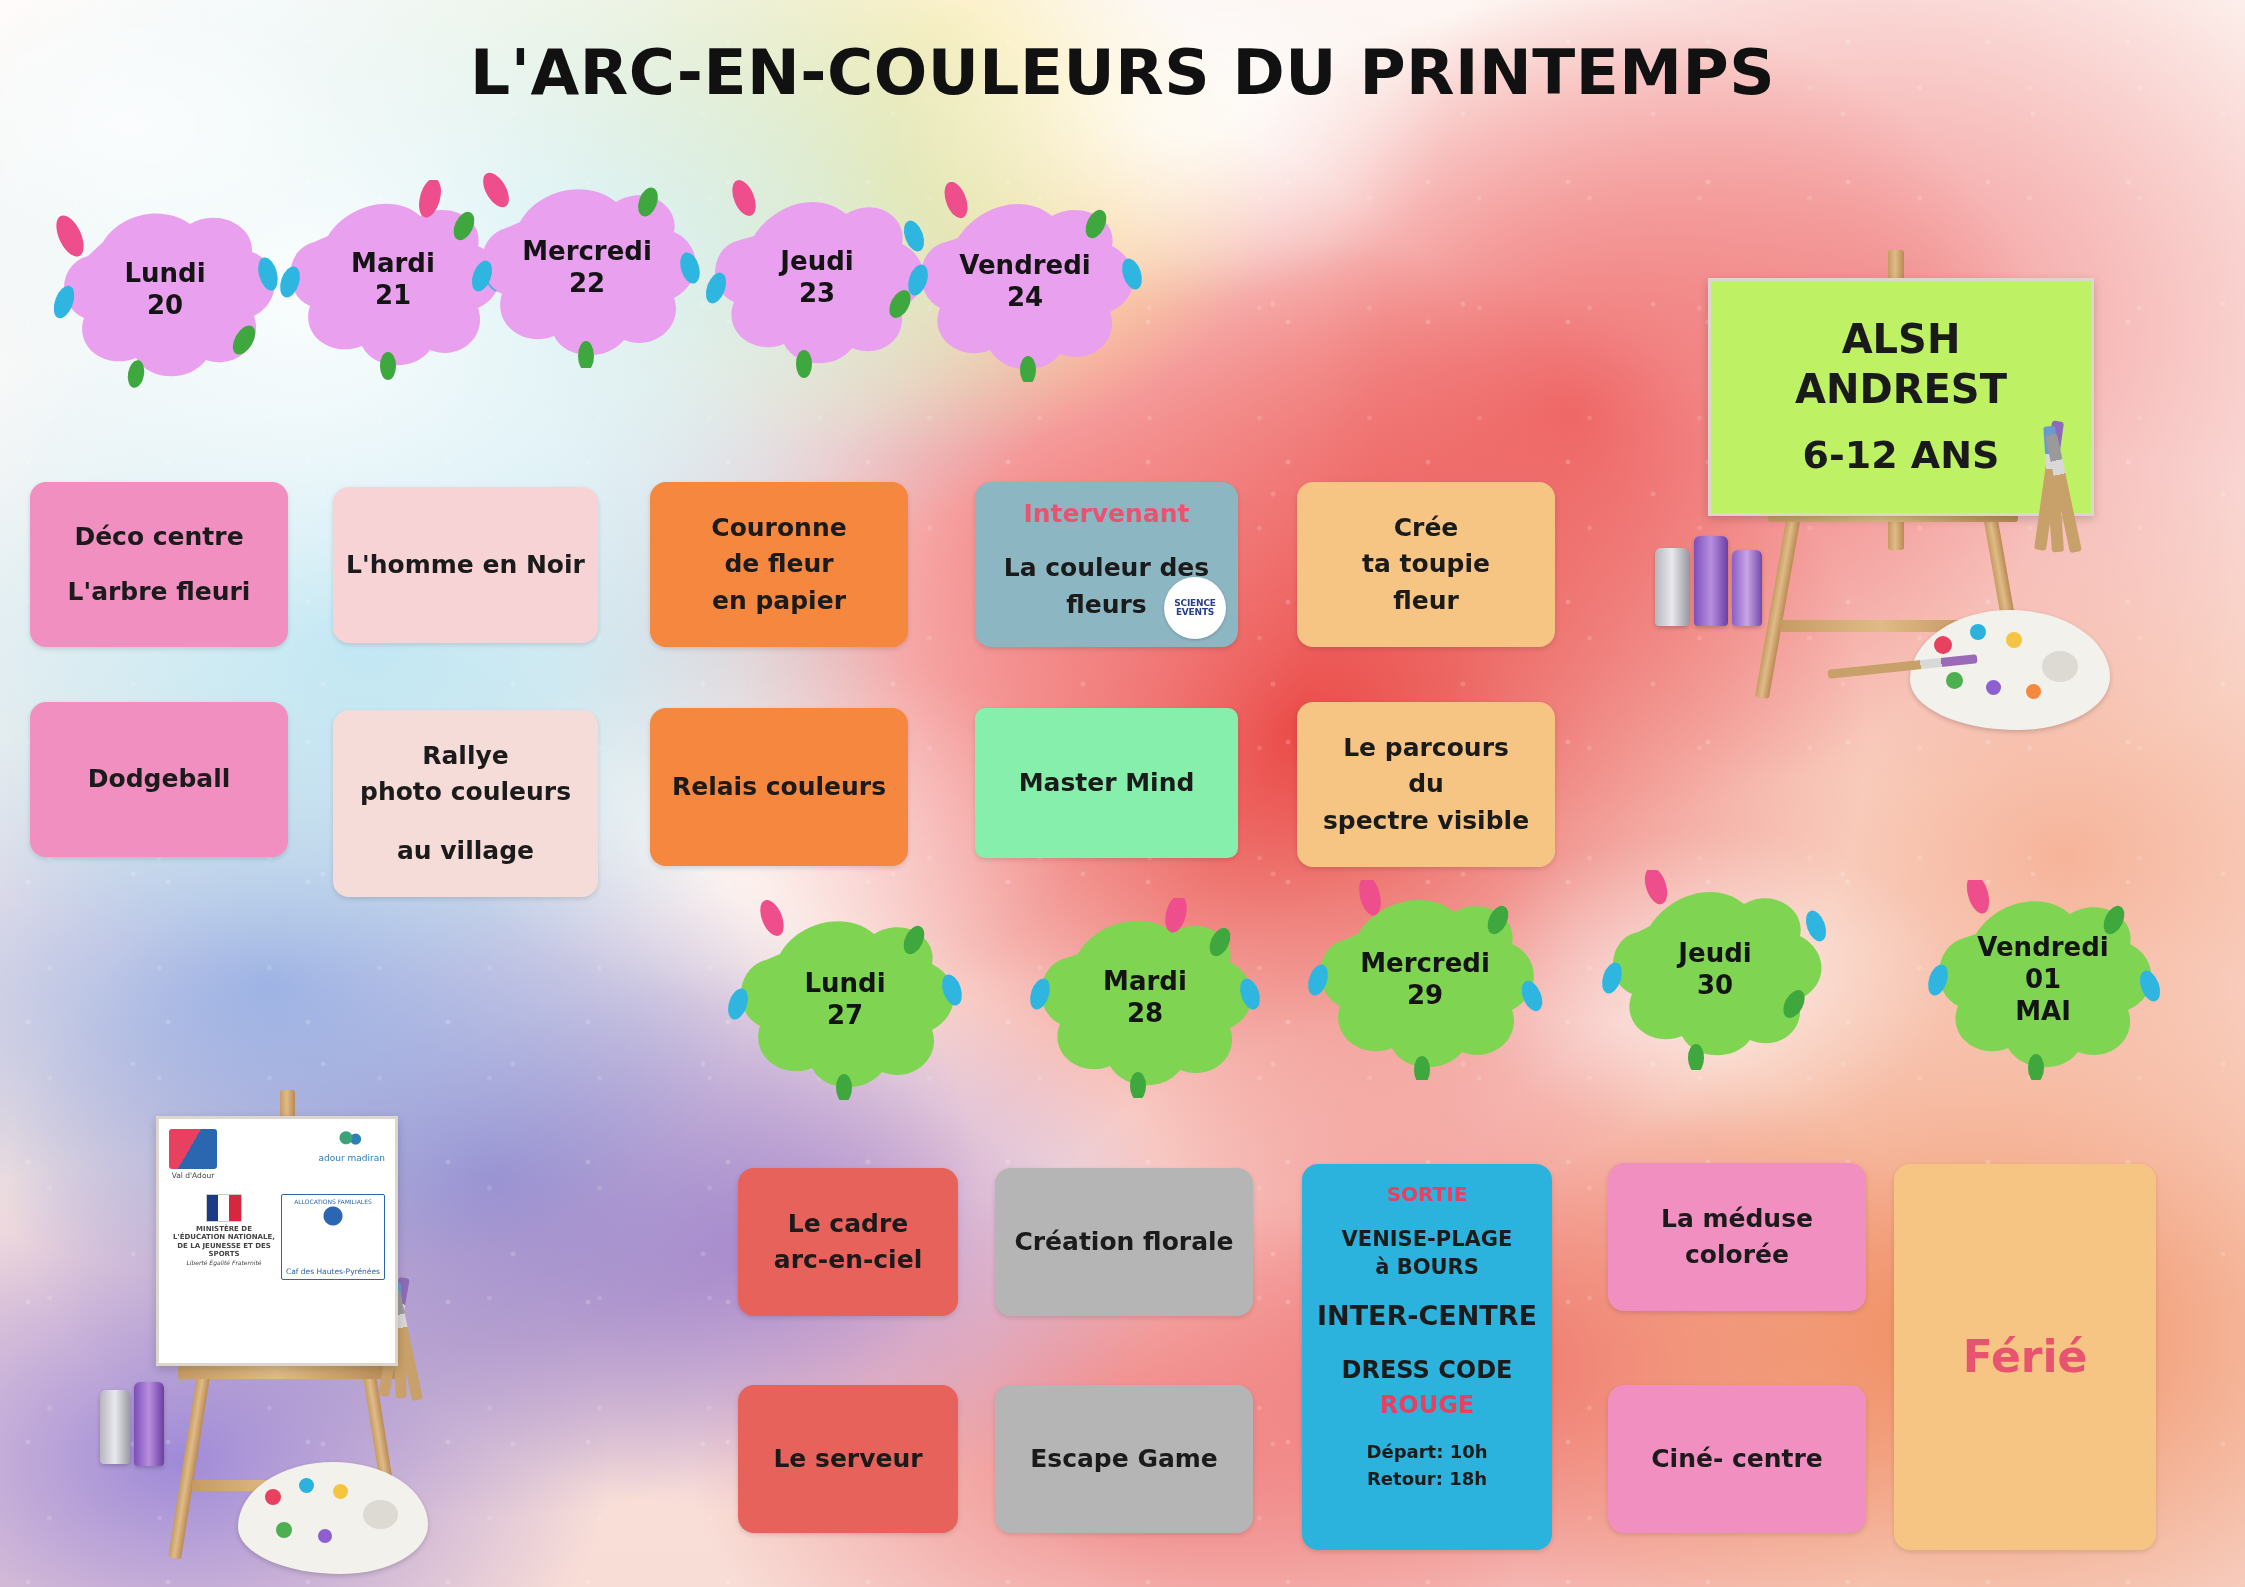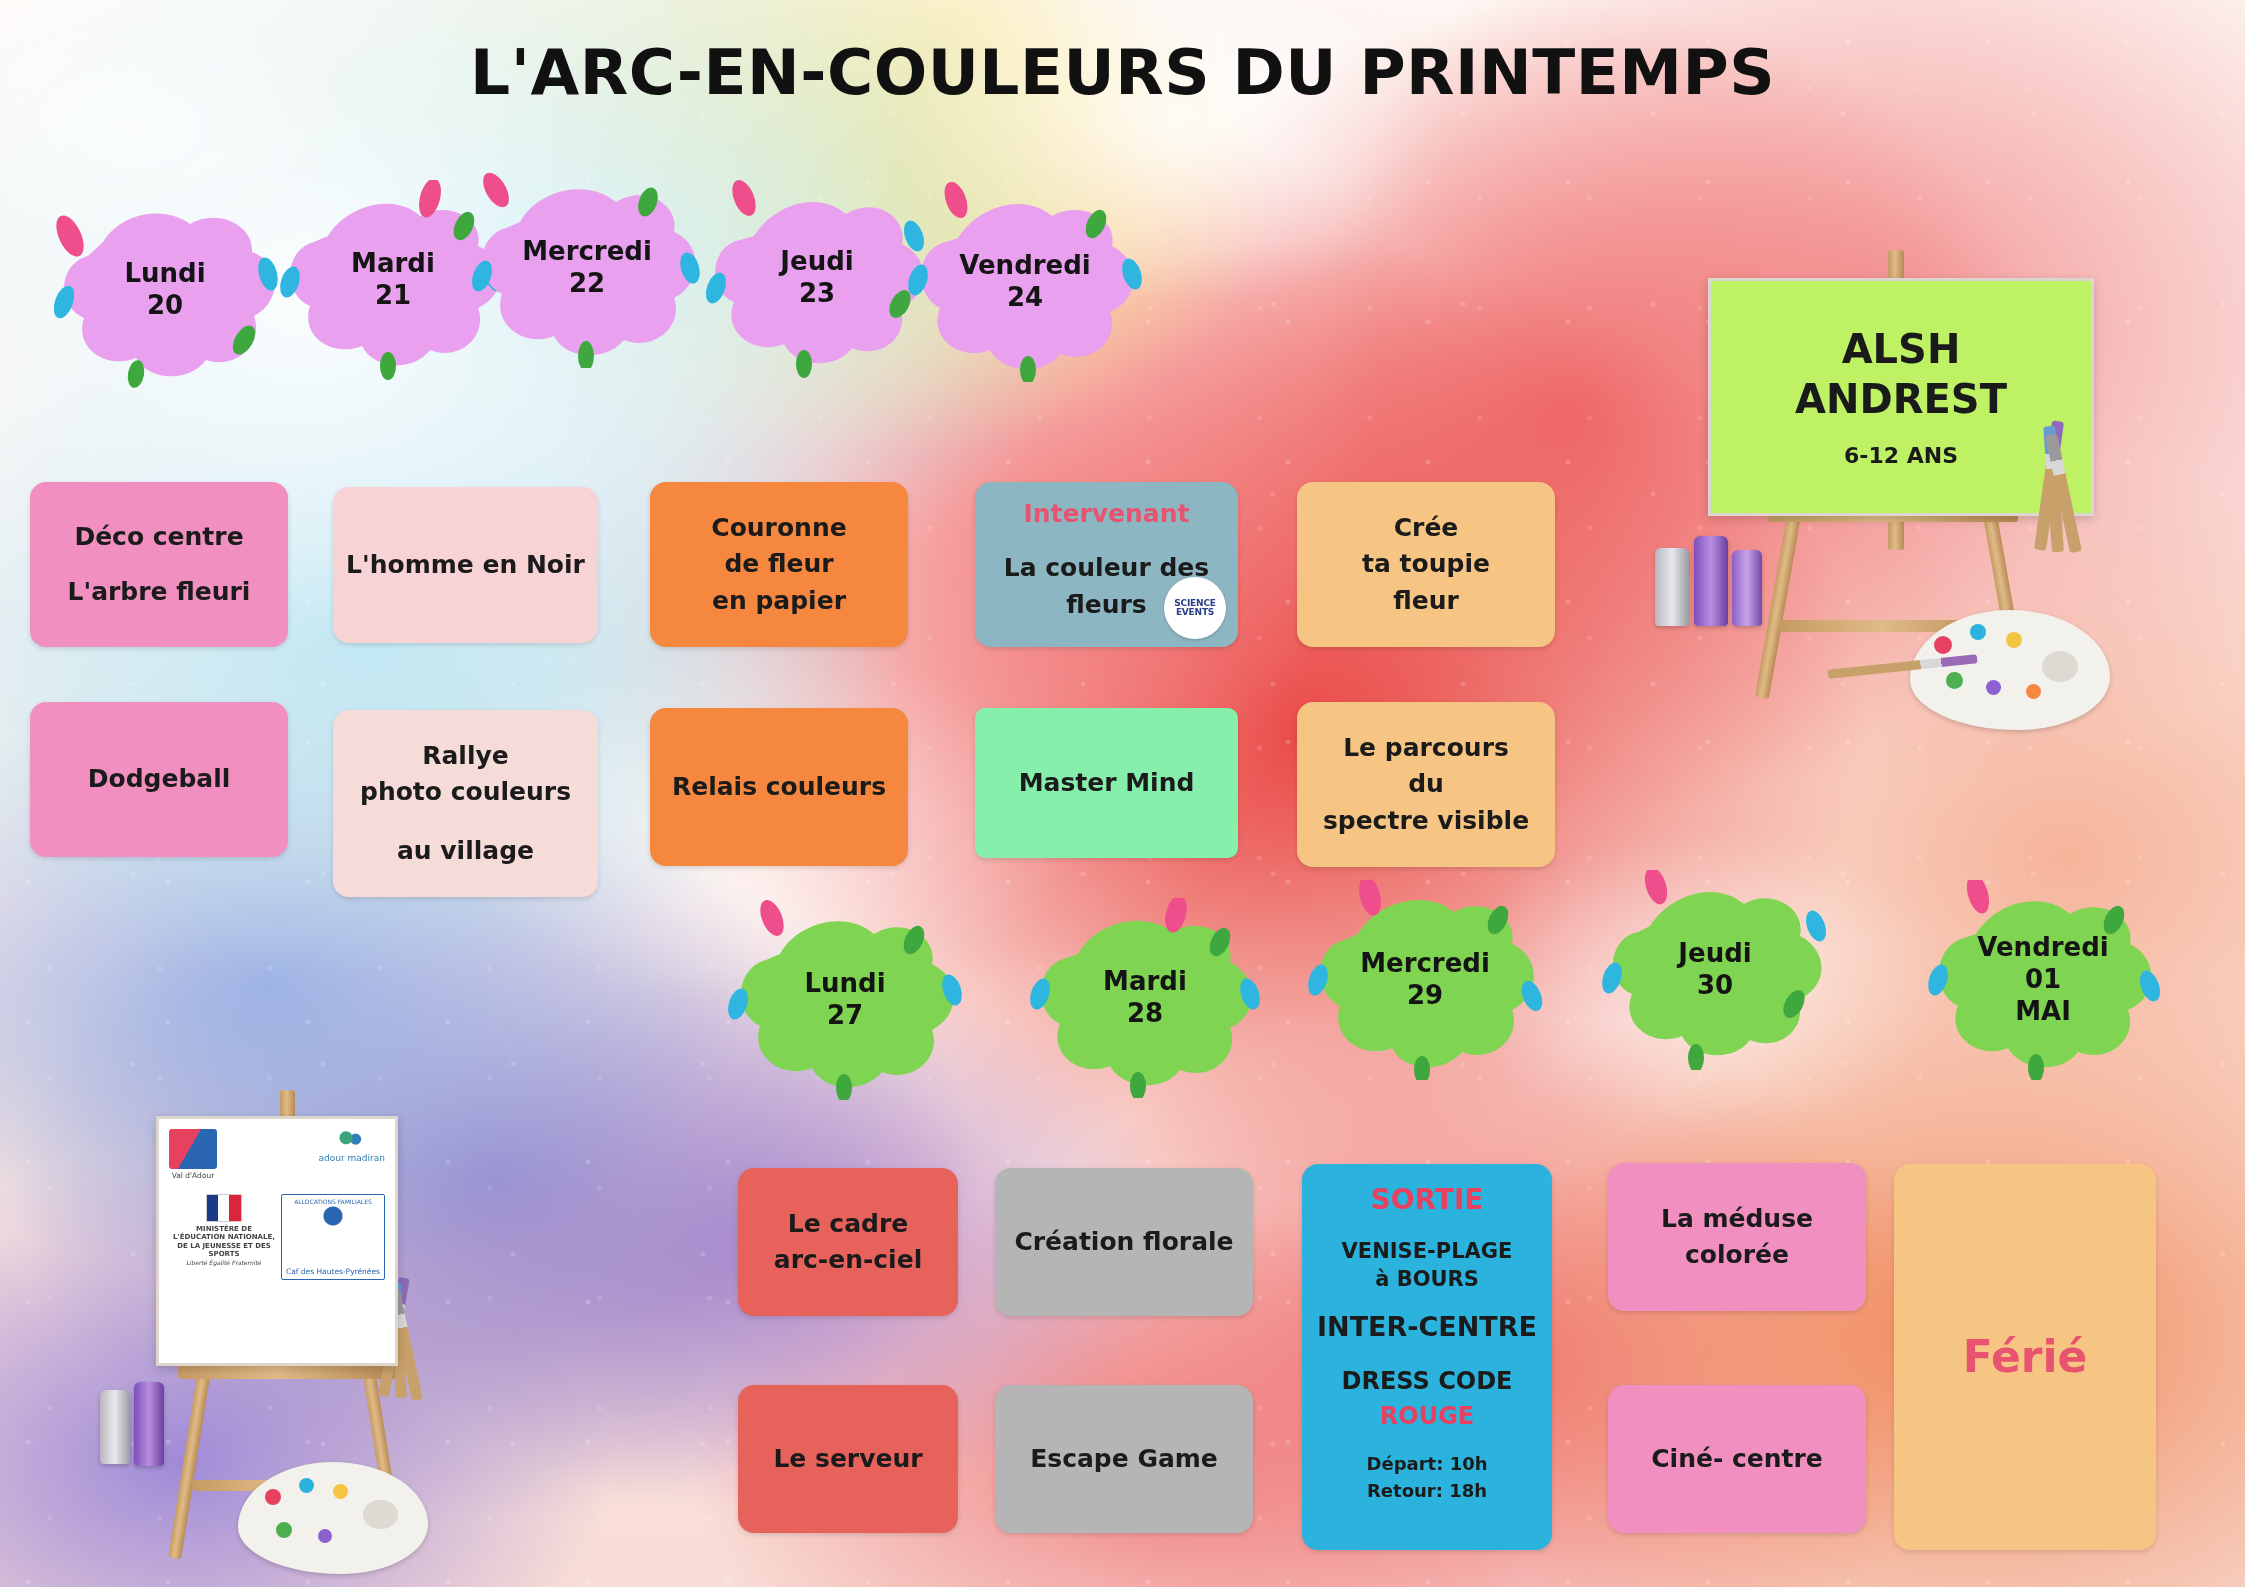--- a/index.html
+++ b/index.html
@@ -164,21 +164,21 @@
     box-shadow: 0 1px 3px rgba(0,0,0,.2);
     letter-spacing: -.2px;
   }
 
   
   .card-sortie {
     justify-content: flex-start;
     padding-top: 16px;
     gap: 0;
   }
-  .sortie-title { color: #e8405f; font-weight: bold; font-size: 28px; margin-bottom: 16px; }
+  .sortie-title { color: #e8405f; font-weight: bold; font-size: 20px; margin-bottom: 16px; }
   .sortie-place { font-size: 21px; font-weight: bold; line-height: 1.35; margin-bottom: 14px; }
   .sortie-inter { font-size: 27px; font-weight: bold; margin-bottom: 18px; }
   .sortie-dress { font-size: 24px; font-weight: bold; margin-bottom: 16px; }
   .sortie-dress .rouge { color: #e8405f; }
   .sortie-times { font-size: 18px; font-weight: bold; line-height: 1.5; }
 
   .card-ferie { font-size: 44px; color: #e8536f; }
 
   
   .easel {
@@ -277,21 +277,21 @@
 
   <div class="wood" style="left:120px; top:160px; width:14px; height:290px; transform:rotate(10deg);"></div>
   <div class="wood" style="left:330px; top:160px; width:14px; height:290px; transform:rotate(-10deg);"></div>
   <div class="wood" style="left:120px; top:370px; width:225px; height:12px;"></div>
   <div class="wood" style="left:228px; top:0px; width:16px; height:300px;"></div>
   <div class="wood" style="left:108px; top:258px; width:250px; height:14px;"></div>
 
   <div class="canvas-board" style="left:48px; top:28px; width:380px; height:232px;">
     <div class="easel-text" style="font-size:40px;">ALSH</div>
     <div class="easel-text" style="font-size:40px;">ANDREST</div>
-    <div class="easel-text" style="font-size:22px; margin-top:18px;">6-12 ANS</div>
+    <div class="easel-text" style="font-size:38px; margin-top:18px;">6-12 ANS</div>
   </div>
 
   <div class="palette" style="left:250px; top:360px; width:200px; height:120px;">
     <div class="hole"></div>
     <div class="dot" style="left:12%; top:22%; width:18px; height:18px; background:#e8405f;"></div>
     <div class="dot" style="left:30%; top:12%; width:16px; height:16px; background:#2bb3dd;"></div>
     <div class="dot" style="left:48%; top:18%; width:16px; height:16px; background:#f5c542;"></div>
     <div class="dot" style="left:18%; top:52%; width:17px; height:17px; background:#4caf50;"></div>
     <div class="dot" style="left:38%; top:58%; width:15px; height:15px; background:#8e5fd0;"></div>
     <div class="dot" style="left:58%; top:62%; width:15px; height:15px; background:#f5873f;"></div>

